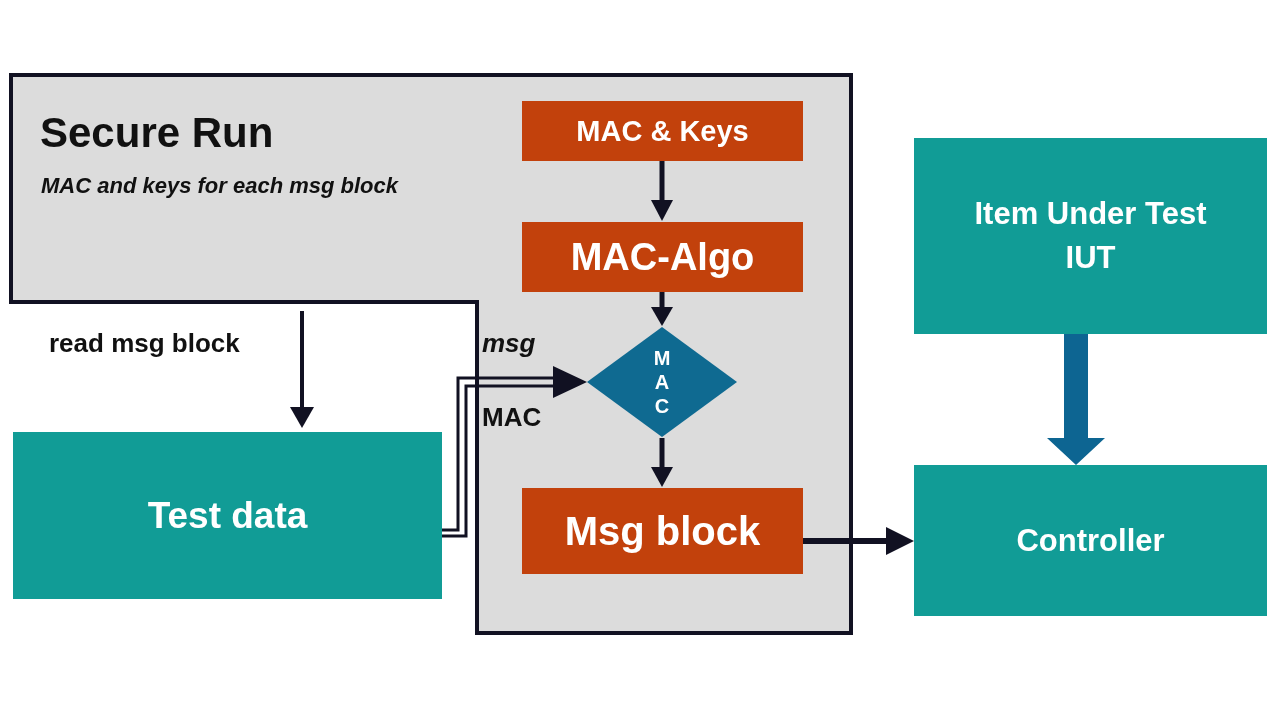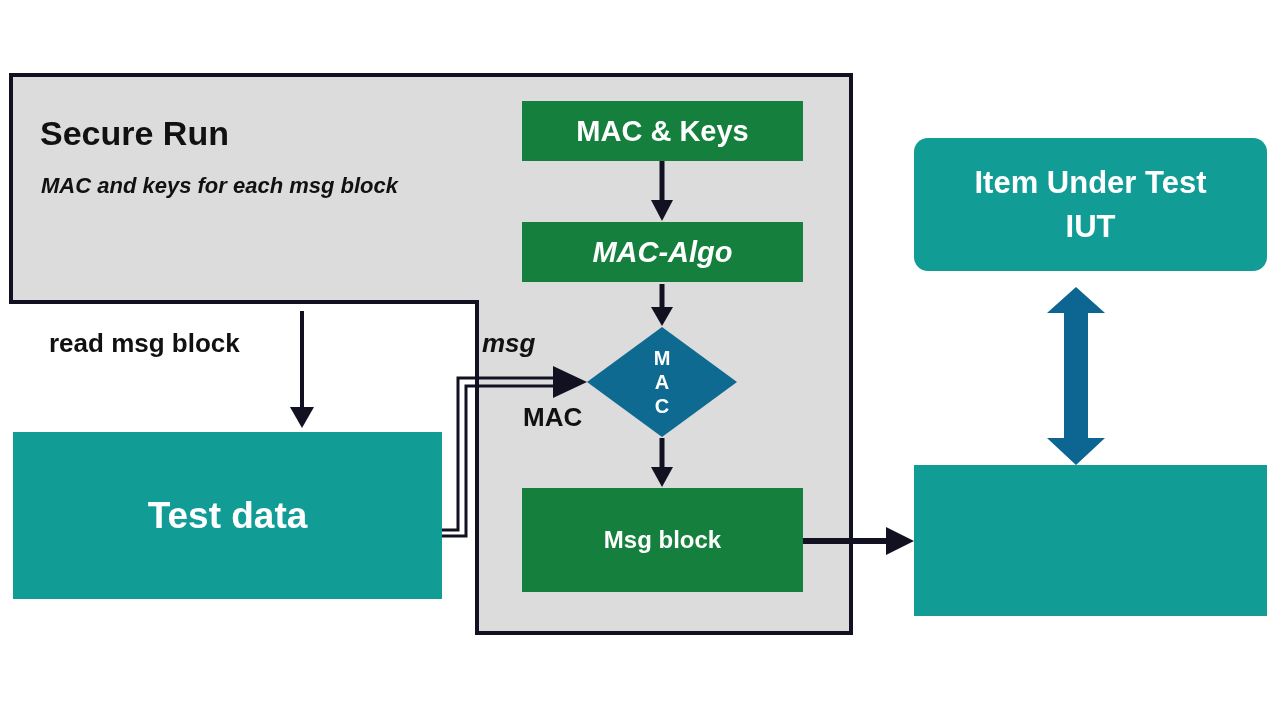--- a/index.html
+++ b/index.html
@@ -2,21 +2,21 @@
 <html><head>
 <meta charset="utf-8">
 <style>
   html, body { margin: 0; padding: 0; background: #ffffff; }
   body { width: 1280px; height: 721px; position: relative; overflow: hidden;
          font-family: "Liberation Sans", sans-serif; }
   svg.lines { position: absolute; left: 0; top: 0; }
   .box { position: absolute; display: flex; flex-direction: column;
          align-items: center; justify-content: center; color: #ffffff;
          font-weight: bold; text-align: center; box-sizing: border-box; }
-  .blue { background: #15803d; }
+  .blue { background: #c2410c; }
   .teal { background: #119c96; }
   .lbl { position: absolute; font-weight: bold; color: #111111; white-space: nowrap; }
   .diamond-text { position: absolute; color: #fff; font-weight: bold; font-size: 20px;
          line-height: 24px; text-align: center; width: 30px; }
   .diamond-text span { display: block; }
 </style>
 </head>
 <body>
 
 <svg class="lines" width="1280" height="721">
@@ -44,43 +44,44 @@
 
   <line x1="662" y1="438" x2="662" y2="470" stroke="#111122" stroke-width="5"></line>
   <polygon points="651,467 673,467 662,487" fill="#111122"></polygon>
 
   <line x1="803" y1="541" x2="890" y2="541" stroke="#111122" stroke-width="6"></line>
   <polygon points="886,527 886,555 914,541" fill="#111122"></polygon>
 
   <polygon points="1076,287 1105,313 1088,313 1088,438 1105,438 1076,465 1047,438 1064,438 1064,313 1047,313" fill="#0d6592"></polygon>
 </svg>
 
-<div class="lbl" style="left:40px;top:104px;font-size:34px;line-height:58px;">Secure Run</div>
+<div class="lbl" style="left:40px;top:104px;font-size:42px;line-height:58px;">Secure Run</div>
 <div class="lbl" style="left:41px;top:172px;font-size:22px;line-height:28px;font-style:italic;">MAC and keys for each msg block</div>
 
 <div class="box blue" style="left:522px;top:101px;width:281px;height:60px;font-size:29px;">
   <span>MAC &amp; Keys</span>
 </div>
-<div class="box blue" style="left:522px;top:222px;width:281px;height:60px;font-size:29px;font-style:italic;">
+<div class="box blue" style="left:522px;top:222px;width:281px;height:70px;font-size:38px;">
   <span>MAC-Algo</span>
 </div>
 <div class="diamond-text" style="left:647px;top:346px;">
   <span>M</span>
   <span>A</span>
   <span>C</span>
 </div>
-<div class="box blue" style="left:522px;top:488px;width:281px;height:104px;font-size:24px;">
+<div class="box blue" style="left:522px;top:488px;width:281px;height:86px;font-size:40px;">
   <span>Msg block</span>
 </div>
 
 <div class="box teal" style="left:13px;top:432px;width:429px;height:167px;text-align:center;">
   <span style="font-size:37px;line-height:44px;">Test data</span>
 </div>
-<div class="box teal" style="left:914px;top:138px;width:353px;height:133px;font-size:31px;line-height:44px;border-radius:14px;">
+<div class="box teal" style="left:914px;top:138px;width:353px;height:196px;font-size:31px;line-height:44px;">
   <span>Item Under Test</span>
   <span>IUT</span>
 </div>
 <div class="box teal" style="left:914px;top:465px;width:353px;height:151px;font-size:31px;line-height:41px;">
+  <span>Controller</span>
 </div>
 
 <div class="lbl" style="left:49px;top:328px;font-size:26px;line-height:30px;">read msg block</div>
 <div class="lbl" style="left:482px;top:328px;font-size:26px;line-height:30px;font-style:italic;">msg</div>
-<div class="lbl" style="left:482px;top:402px;font-size:26px;line-height:30px;margin-left:41px;">MAC</div>
+<div class="lbl" style="left:482px;top:402px;font-size:26px;line-height:30px;">MAC</div>
 
 </body></html>

